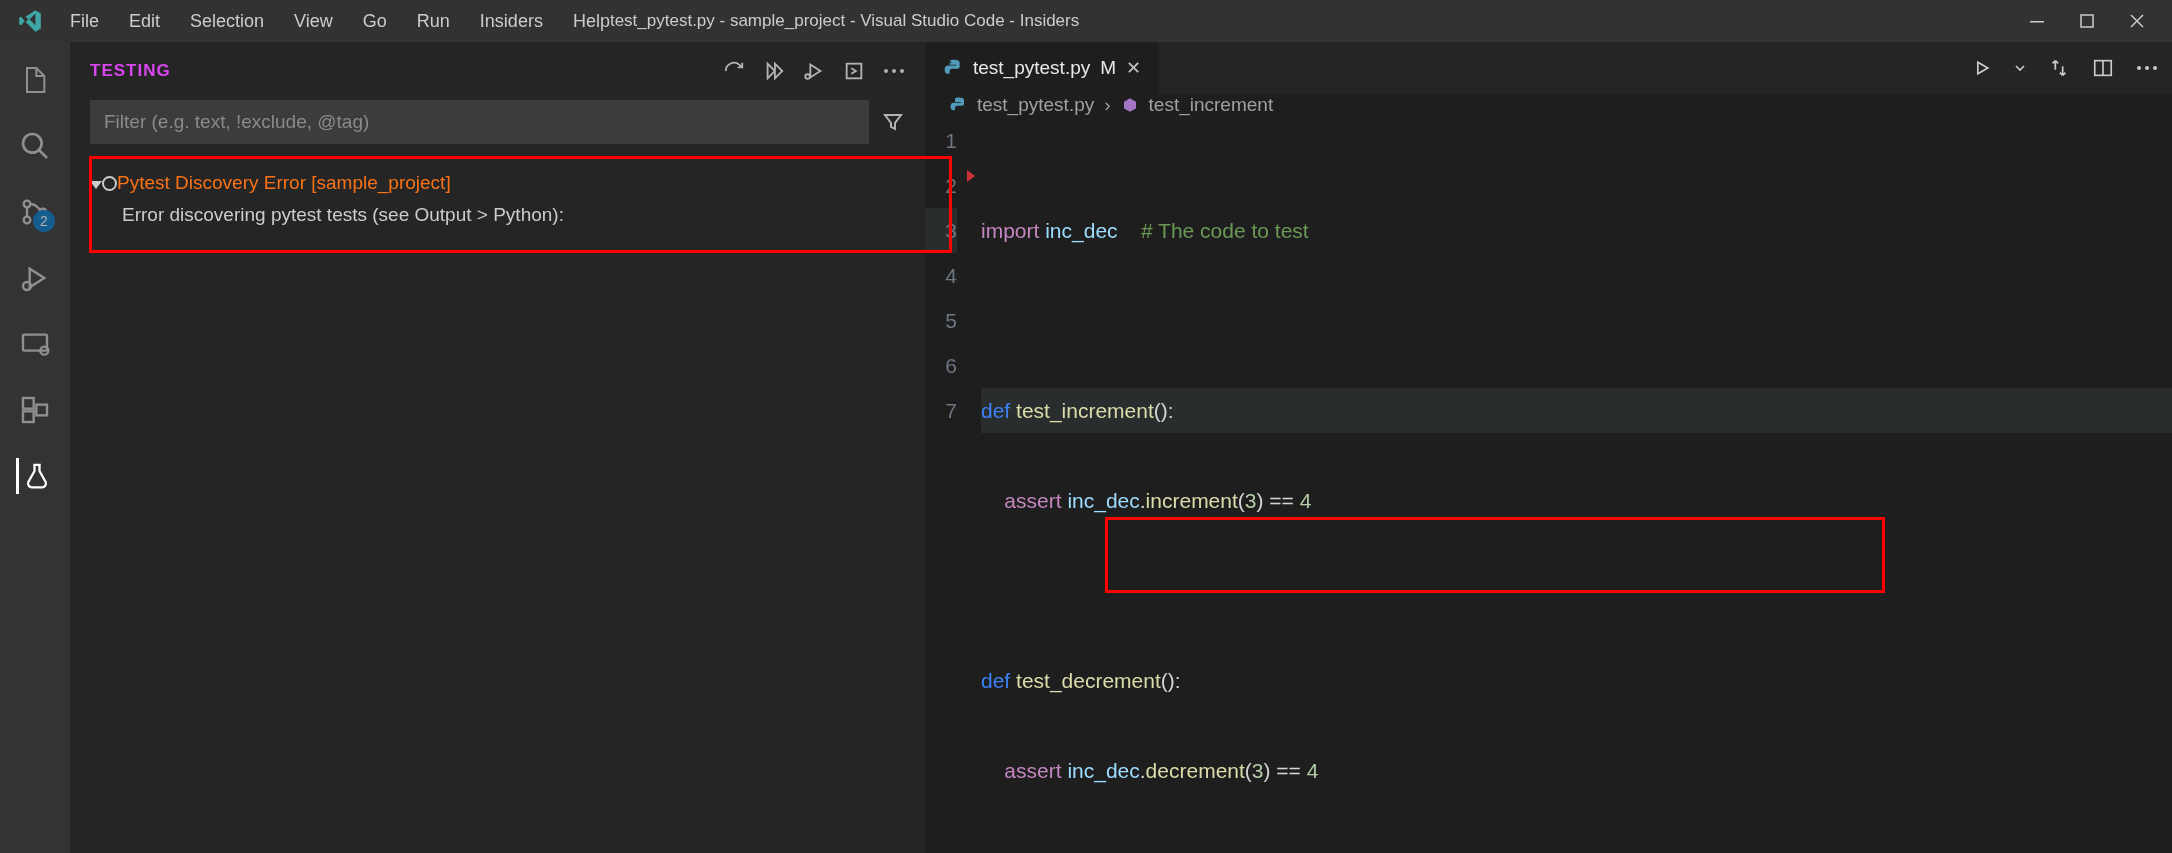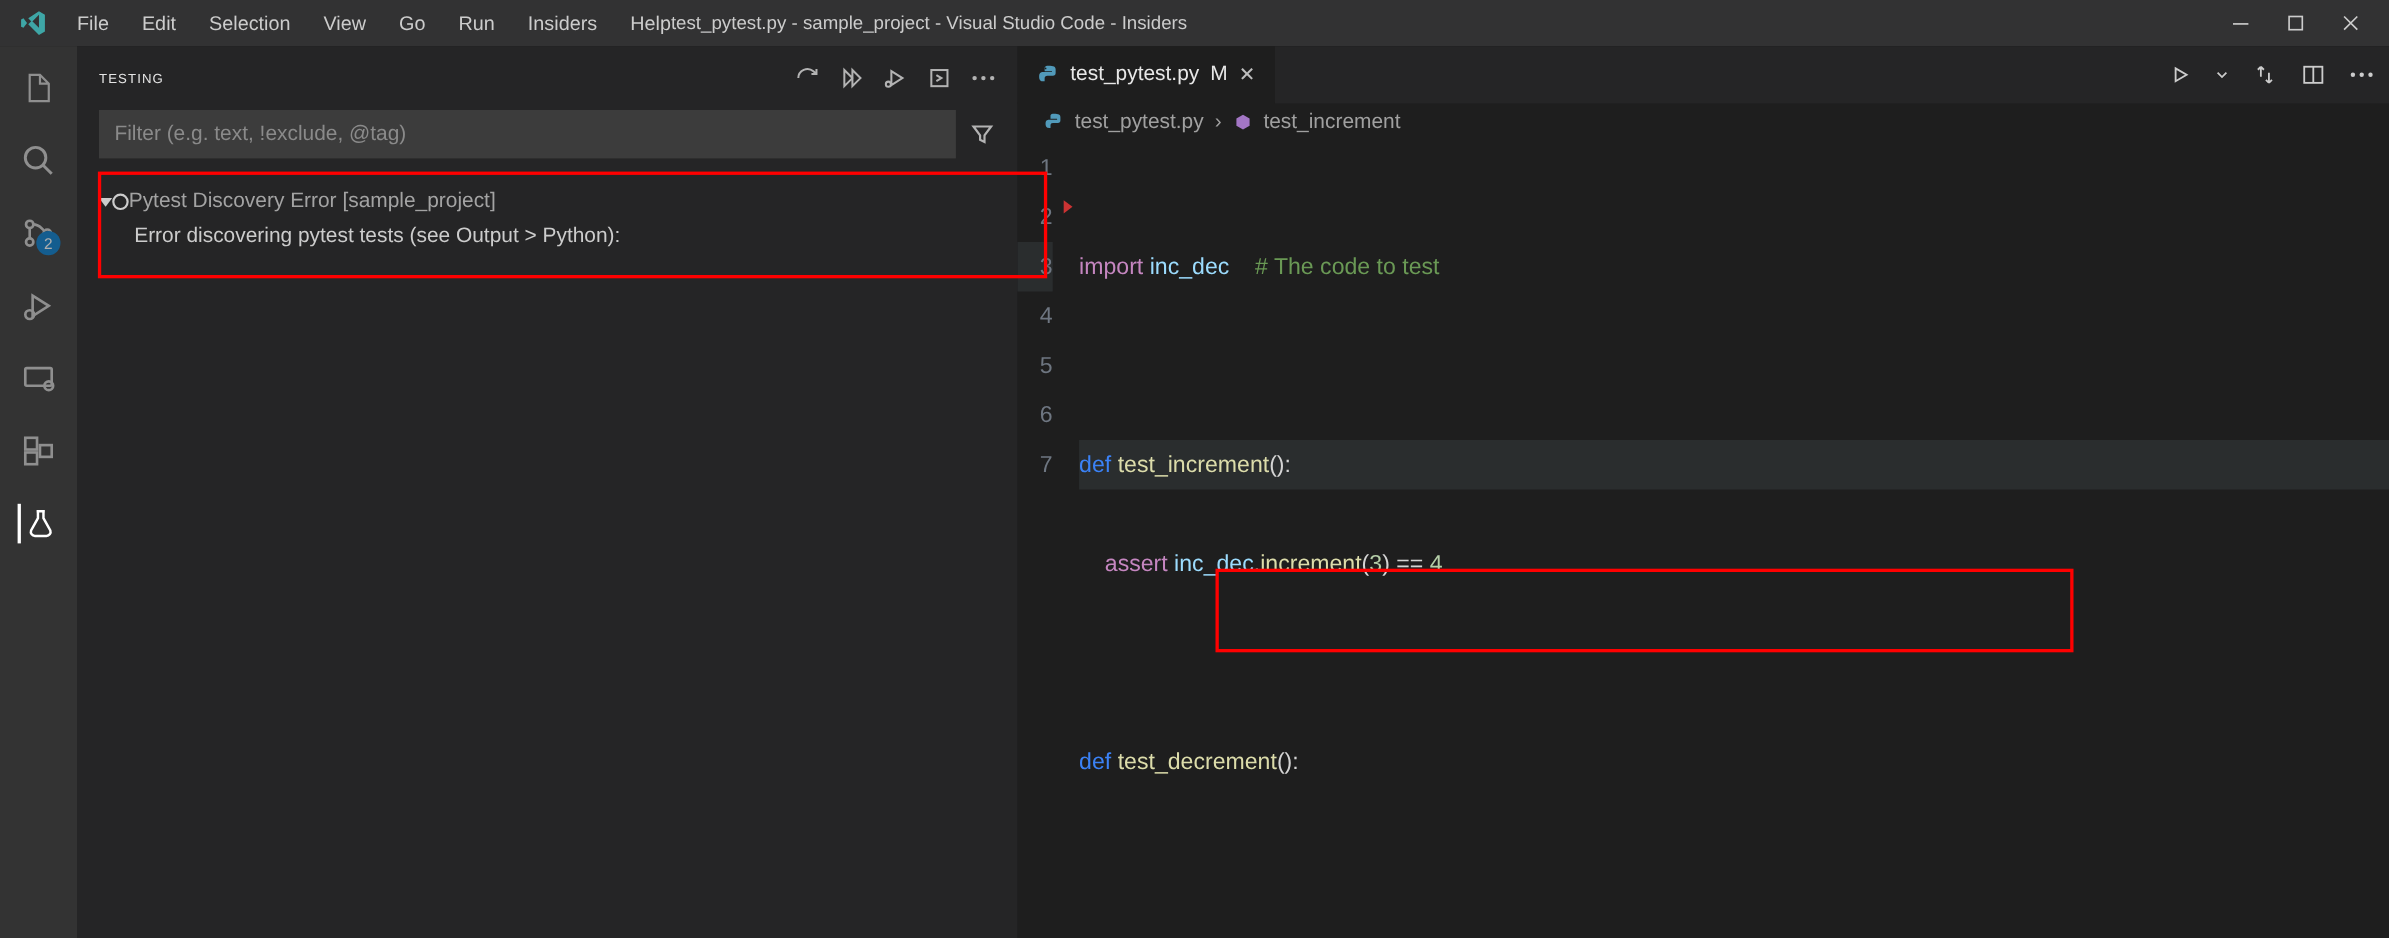--- a/index.html
+++ b/index.html
@@ -10,29 +10,29 @@
 .menu-item { cursor:pointer; }
 .title-center { flex:1; text-align:left; font-size:17px; color:#ccc; }
 .window-controls { display:flex; gap:30px; padding:0 25px; align-items:center; }
 .window-btn { width:20px; height:20px; display:flex; justify-content:center; align-items:center; cursor:pointer; }
 .main { display:flex; height:811px; }
 .activity-bar { width:70px; background:#333333; display:flex; flex-direction:column; align-items:center; padding-top:20px; gap:30px; }
 .activity-icon { width:36px; height:36px; display:flex; justify-content:center; align-items:center; cursor:pointer; opacity:0.6; position:relative; }
 .activity-icon.active { opacity:1; border-left:3px solid #fff; margin-left:-3px; padding-left:3px; }
 .badge { position:absolute; bottom:-2px; right:-2px; background:#007acc; color:#fff; border-radius:50%; width:22px; height:22px; font-size:14px; display:flex; justify-content:center; align-items:center; }
 .sidebar { width:855px; background:#252526; display:flex; flex-direction:column; }
-.sidebar-header { height:58px; display:flex; align-items:center; justify-content:space-between; padding:0 20px; color:#e5e5e5; font-size:12px; letter-spacing:1px; }
+.sidebar-header { height:58px; display:flex; align-items:center; justify-content:space-between; padding:0 20px; color:#d946ef; font-size:17px; letter-spacing:1px;font-weight:bold; }
 .sidebar-actions { display:flex; gap:18px; align-items:center; }
 .act-btn { cursor:pointer; opacity:0.85; }
 .filter-row { padding:0 20px 12px 20px; display:flex; align-items:center; gap:12px; }
 .filter-input { flex:1; height:44px; background:#3c3c3c; border:none; color:#ccc; font-size:19px; padding:0 14px; outline:none; }
 .filter-input::placeholder { color:#8a8a8a; }
 .tree { padding:10px 0; position:relative; }
 .redbox1 { position:absolute; border:3px solid #ff0000; left:19px; top:0px; width:863px; height:97px; pointer-events:none; z-index:5; }
-.tree-parent { display:flex; align-items:center; padding:6px 20px; font-size:19px; color:#a3a3a3; cursor:pointer; }
+.tree-parent { display:flex; align-items:center; padding:6px 20px; font-size:19px; color:#f97316; cursor:pointer; }
 .tree-child { padding:4px 20px 4px 52px; font-size:19px; color:#ccc; }
 .chevdown::before { content:""; display:inline-block; width:0; height:0; border-left:6px solid transparent; border-right:6px solid transparent; border-top:8px solid #ccc; }
 .circle-o { width:15px; height:15px; border:2px solid #ccc; border-radius:50%; display:inline-block; }
 .editor-area { flex:1; display:flex; flex-direction:column; background:#1e1e1e; }
 .tab-row { height:52px; background:#252526; display:flex; align-items:center; position:relative; }
 .file-tab { height:52px; background:#1e1e1e; display:flex; align-items:center; padding:0 18px; gap:10px; font-size:19px; color:#e8e8e8; border-bottom:1px solid #1e1e1e; }
 .mod-dot { color:#e8e8e8; font-size:19px; }
 .close-x { cursor:pointer; opacity:0.8; font-size:18px; }
 .tab-actions { position:absolute; right:14px; display:flex; gap:22px; align-items:center; }
 .breadcrumb { height:34px; display:flex; align-items:center; padding:0 24px; gap:10px; font-size:19px; color:#a0a0a0; }
@@ -251,19 +251,20 @@
           <div>7</div>
       </div>
       <div class="code-lines">
         <span class="gl-tri"></span>
 <div><span class="k2">import</span> <span class="at">inc_dec</span>    <span class="com"># The code to test</span></div>
 <div> </div>
 <div class="line3"><span class="k">def</span> <span class="fn">test_increment</span><span class="wh">():</span></div>
 <div>    <span class="k2">assert</span> <span class="at">inc_dec</span><span class="wh">.</span><span class="fn">increment</span><span class="wh">(</span><span class="num">3</span><span class="wh">) </span><span class="wh">==</span> <span class="num">4</span></div>
 <div> </div>
 <div><span class="k">def</span> <span class="fn">test_decrement</span><span class="wh">():</span></div>
+<div>    <span class="k2">assert</span> <span class="at">inc_dec</span><span class="wh">.</span><span class="fn">decrement</span><span class="wh">(</span><span class="num">3</span><span class="wh">) </span><span class="wh">==</span> <span class="num">4</span></div>
       </div>
     </div>
 
   </div>
 </div>
 
 <div class="redbox2"></div>
 
 </body></html>

